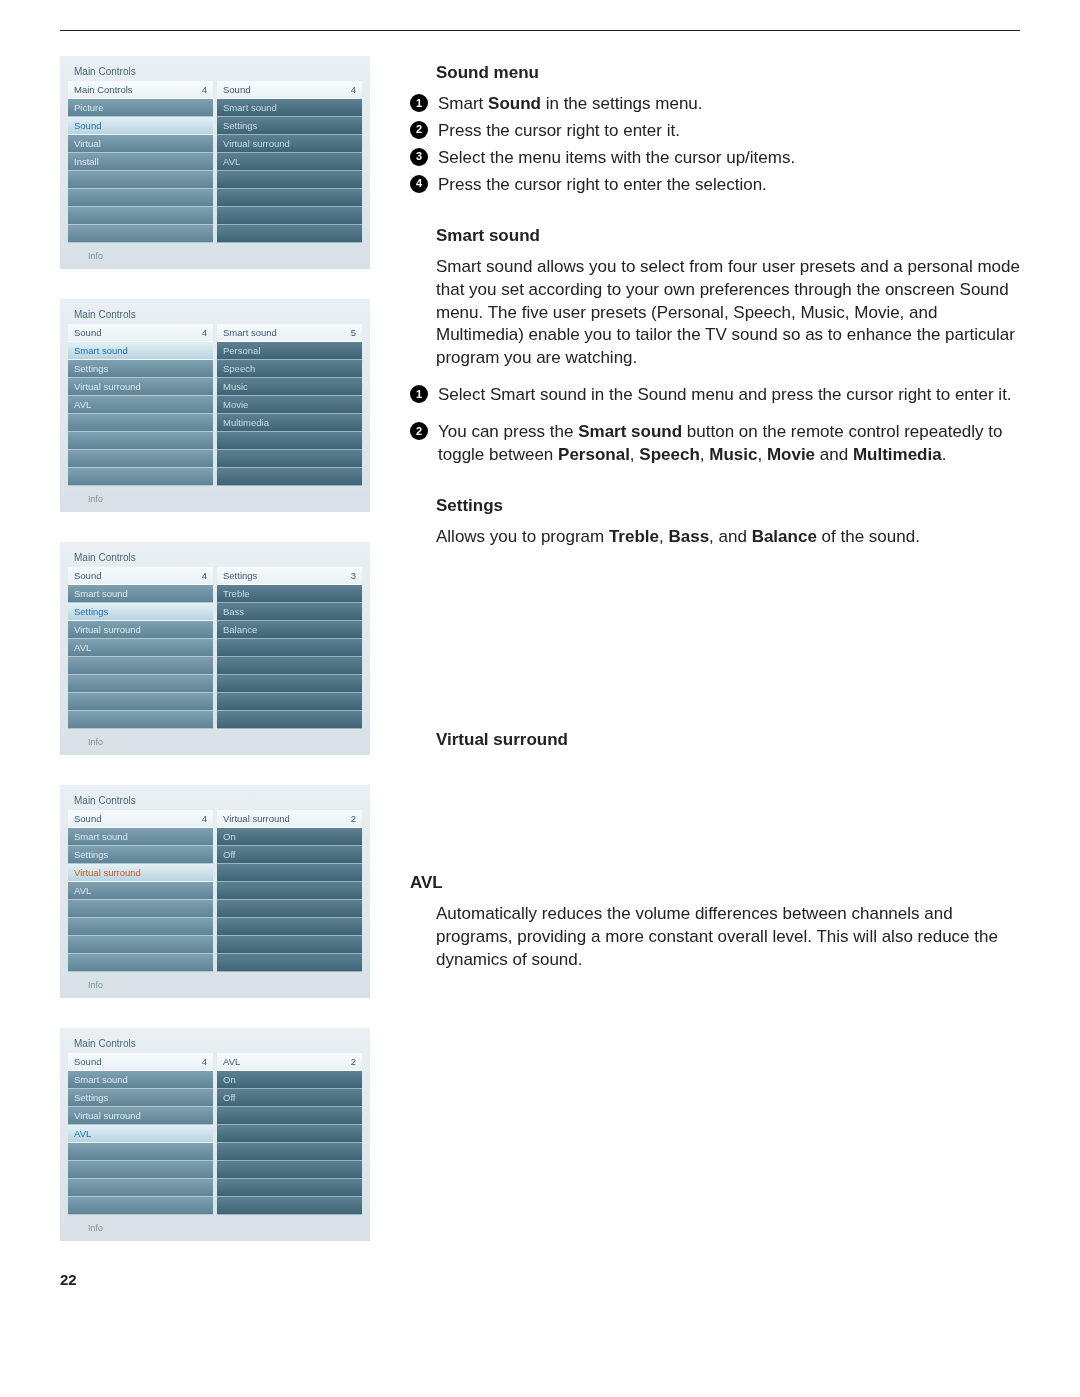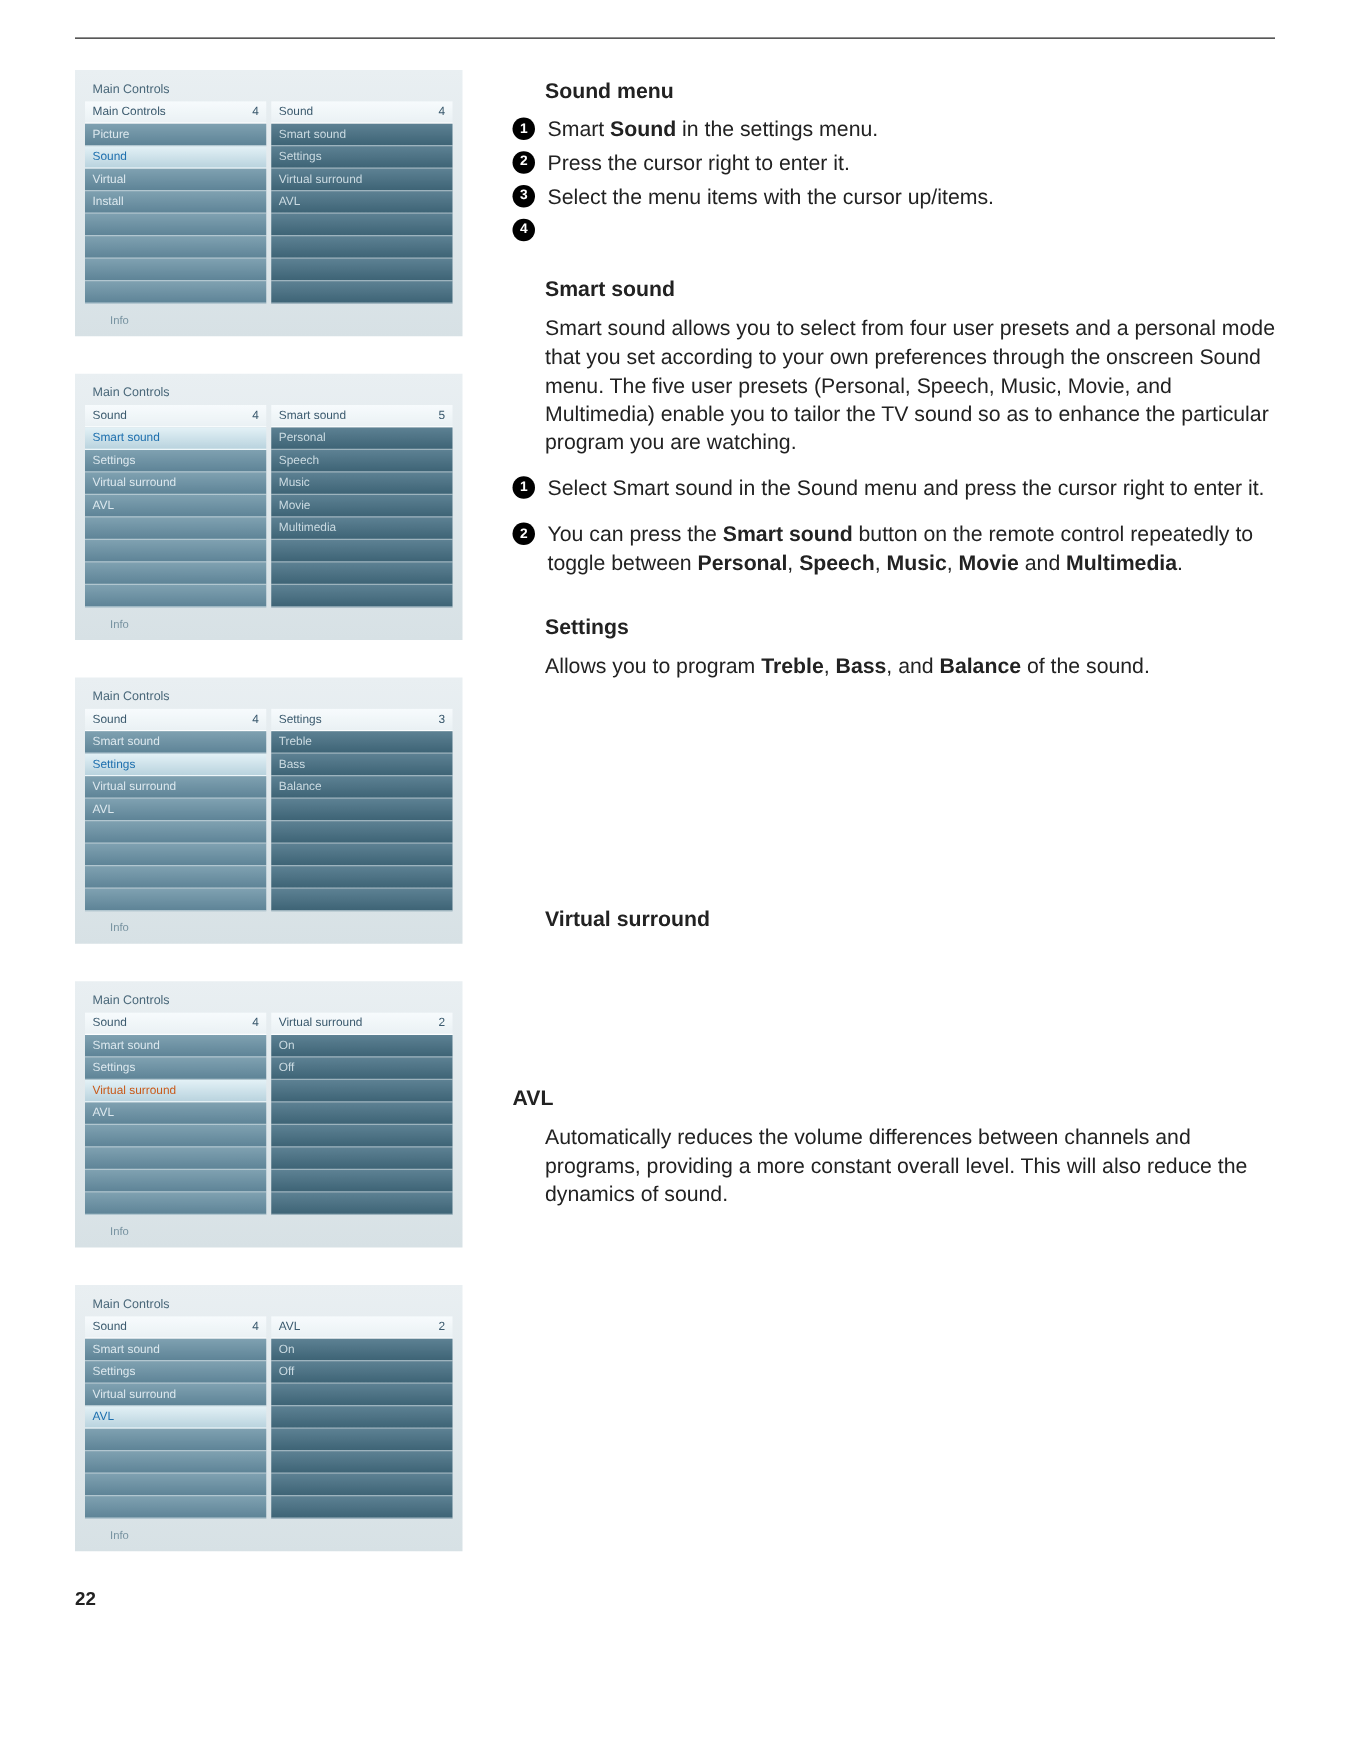--- a/index.html
+++ b/index.html
@@ -340,20 +340,21 @@
             <li>
               <span class="bullet-num">2</span>
               <span>Press the cursor right to enter it.</span>
             </li>
             <li>
               <span class="bullet-num">3</span>
               <span>Select the menu items with the cursor up/items.</span>
             </li>
             <li>
               <span class="bullet-num">4</span>
+              <span>Press the cursor right to enter the selection.</span>
             </li>
           </ol>
       </div>
 
       <div class="section">
         <div class="sec-head idt">Smart sound</div>
         <div class="para">Smart sound allows you to select from four user presets and a personal mode that you set according to your own preferences through the onscreen Sound menu.  The five user presets (Personal, Speech, Music, Movie, and Multimedia) enable you to tailor the TV sound so as to enhance the particular program you are watching.</div>
         <ol class="steps" style="margin-top:14px;">
           <li>
             <span class="bullet-num">1</span>

